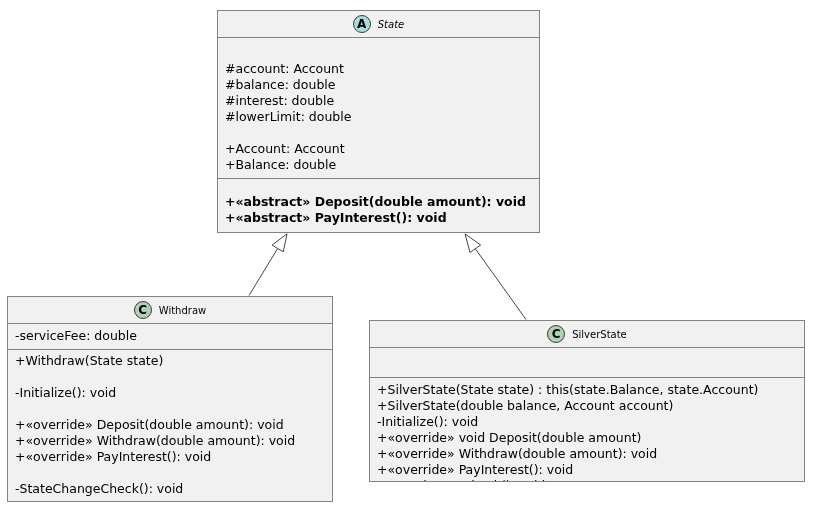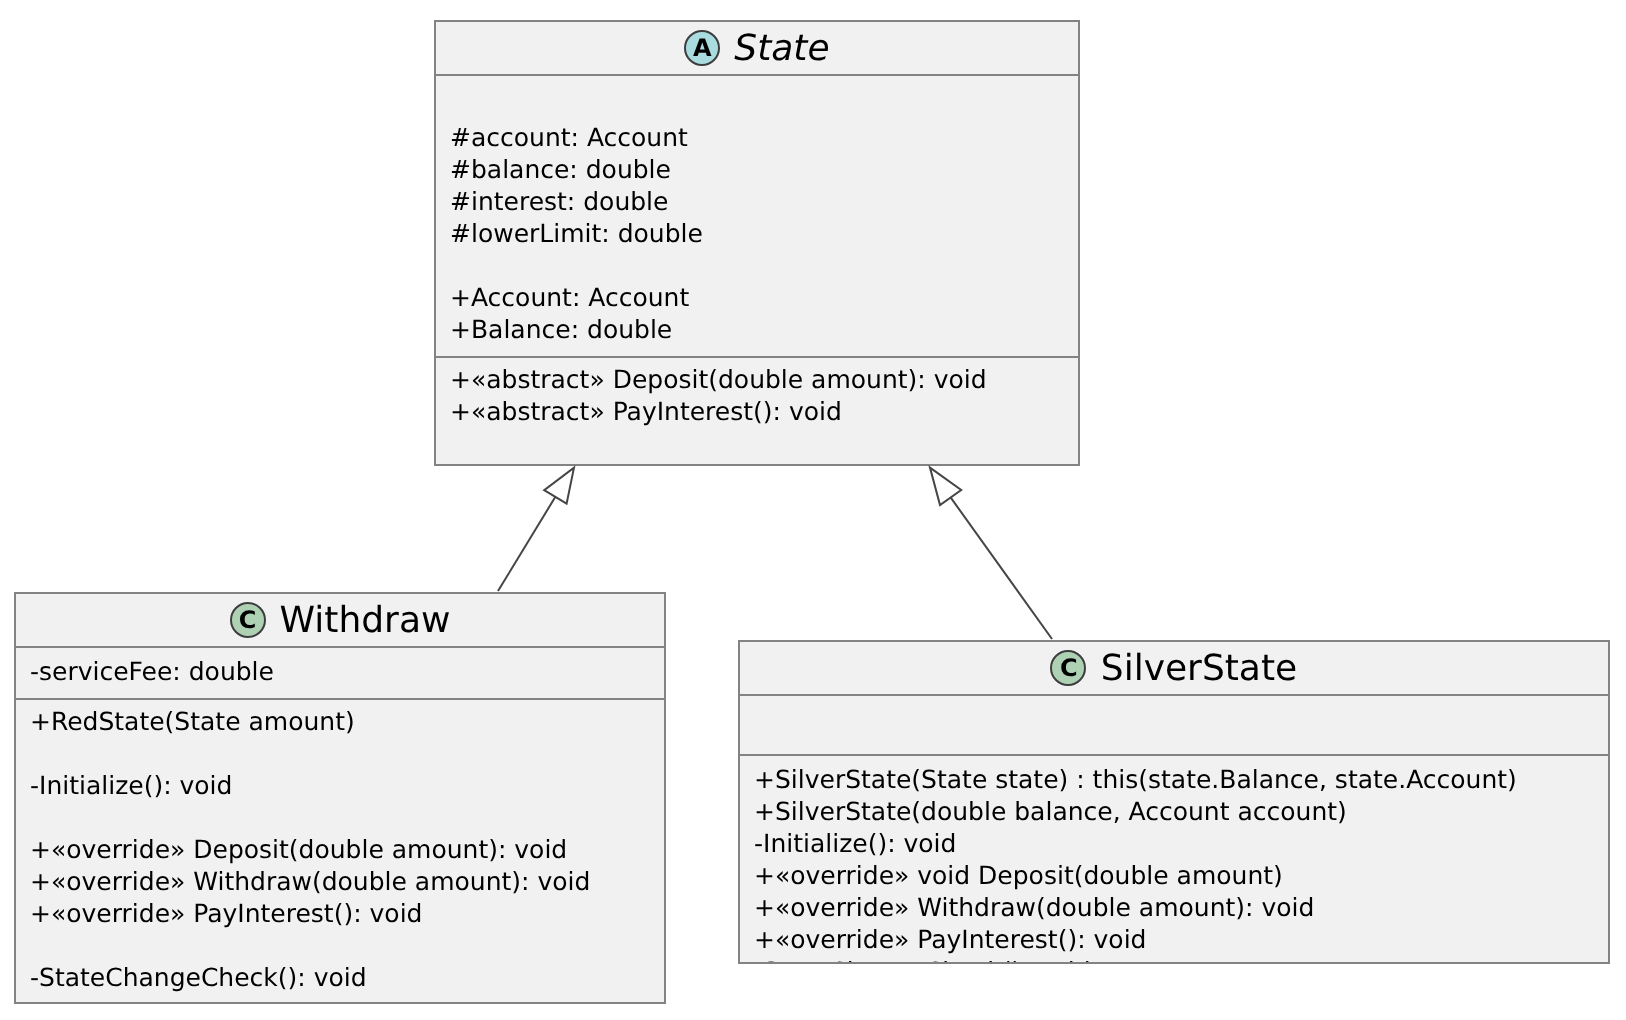--- a/index.html
+++ b/index.html
@@ -34,38 +34,38 @@
     border-radius: 50%;
     display: flex;
     align-items: center;
     justify-content: center;
     font-size: 12px;
     font-weight: bold;
     line-height: 1;
   }
   .circle-abstract { background: #a9dcdf; }
   .circle-class   { background: #add1b2; }
-  .uml-title { font-size: 18px; }
+  .uml-title { font-size: 10px; }
   .uml-title.italic { font-style: italic; }
   .compartment {
     box-sizing: border-box;
     border-top: 1px solid #838383;
     padding: 4px 7px 0 7px;
     overflow: hidden;
   }
   .member-line {
     font-size: 12.5px;
     line-height: 16px;
     min-height: 16px;
     white-space: pre;
   }
   
   #state-box   { left: 217px; top: 10px;  width: 323px; height: 223px; }
   #state-box .attrs   { height: 141px; padding-top: 23px; }
-  #state-box .methods { flex: 1 1 auto; padding-top: 3px; }
+  #state-box .methods { flex: 1 1 auto; padding-top: 15px; font-weight: bold; }
   
   #red-box     { left: 7px;   top: 296px; width: 326px; height: 206px; }
   #red-box .attrs     { height: 26px; padding-top: 4px; }
   #red-box .methods   { flex: 1 1 auto; padding-top: 3px; }
   
   #silver-box  { left: 369px; top: 320px; width: 436px; height: 162px; }
   #silver-box .attrs   { height: 11px; }
   #silver-box .methods { flex: 1 1 auto; padding-top: 4px; margin-top: 20px; }
   #arrow-layer {
     position: absolute;
@@ -101,21 +101,21 @@
 
   <div class="uml-class" id="red-box">
     <div class="uml-header">
       <span class="circle-icon circle-class">C</span>
       <span class="uml-title">Withdraw</span>
     </div>
     <div class="compartment attrs">
       <div class="member-line">-serviceFee: double</div>
     </div>
     <div class="compartment methods">
-      <div class="member-line">+RedState(State amount)</div>
+      <div class="member-line">+Withdraw(State state)</div>
       <div class="member-line"></div>
       <div class="member-line">-Initialize(): void</div>
       <div class="member-line"></div>
       <div class="member-line">+«override» Deposit(double amount): void</div>
       <div class="member-line">+«override» Withdraw(double amount): void</div>
       <div class="member-line">+«override» PayInterest(): void</div>
       <div class="member-line"></div>
       <div class="member-line">-StateChangeCheck(): void</div>
     </div>
   </div>

